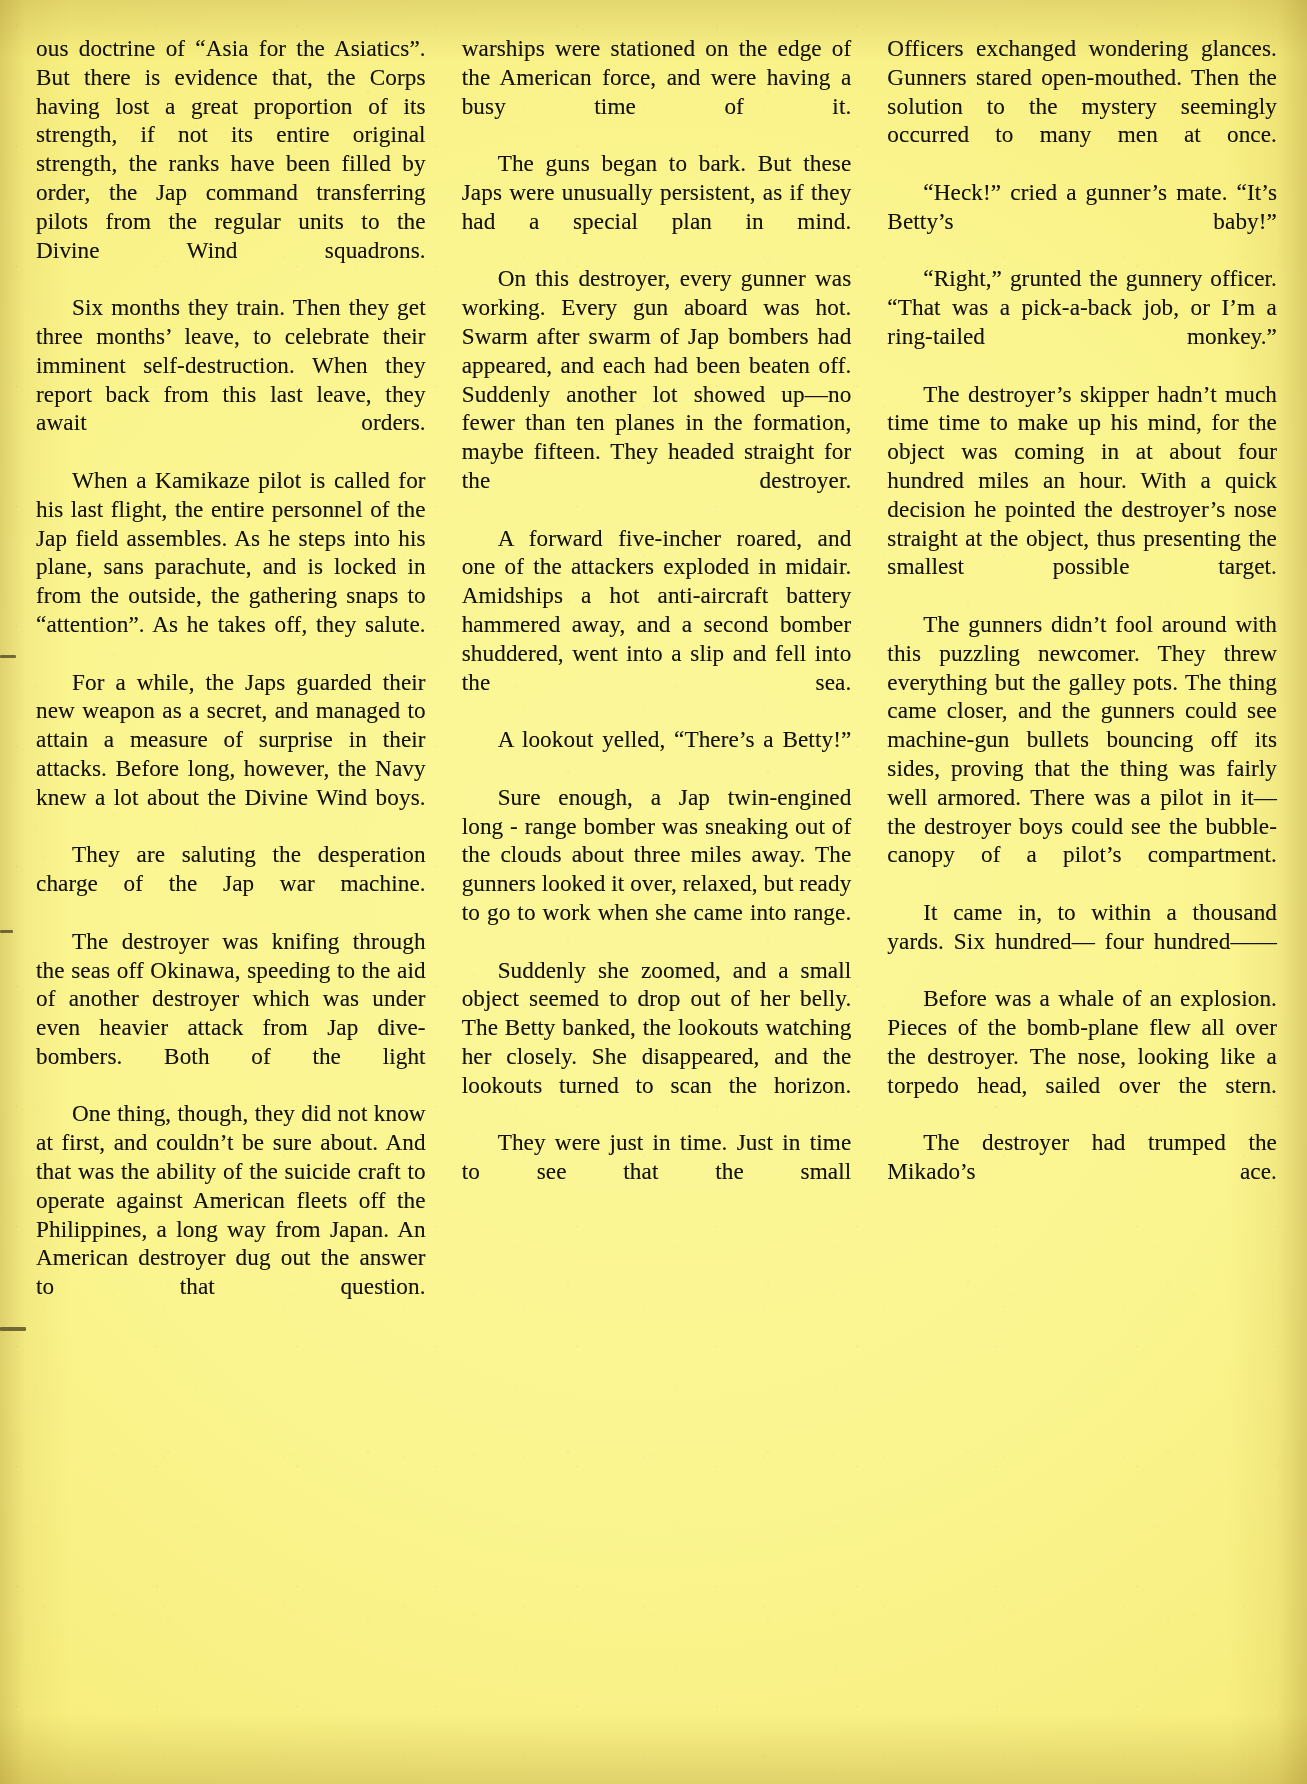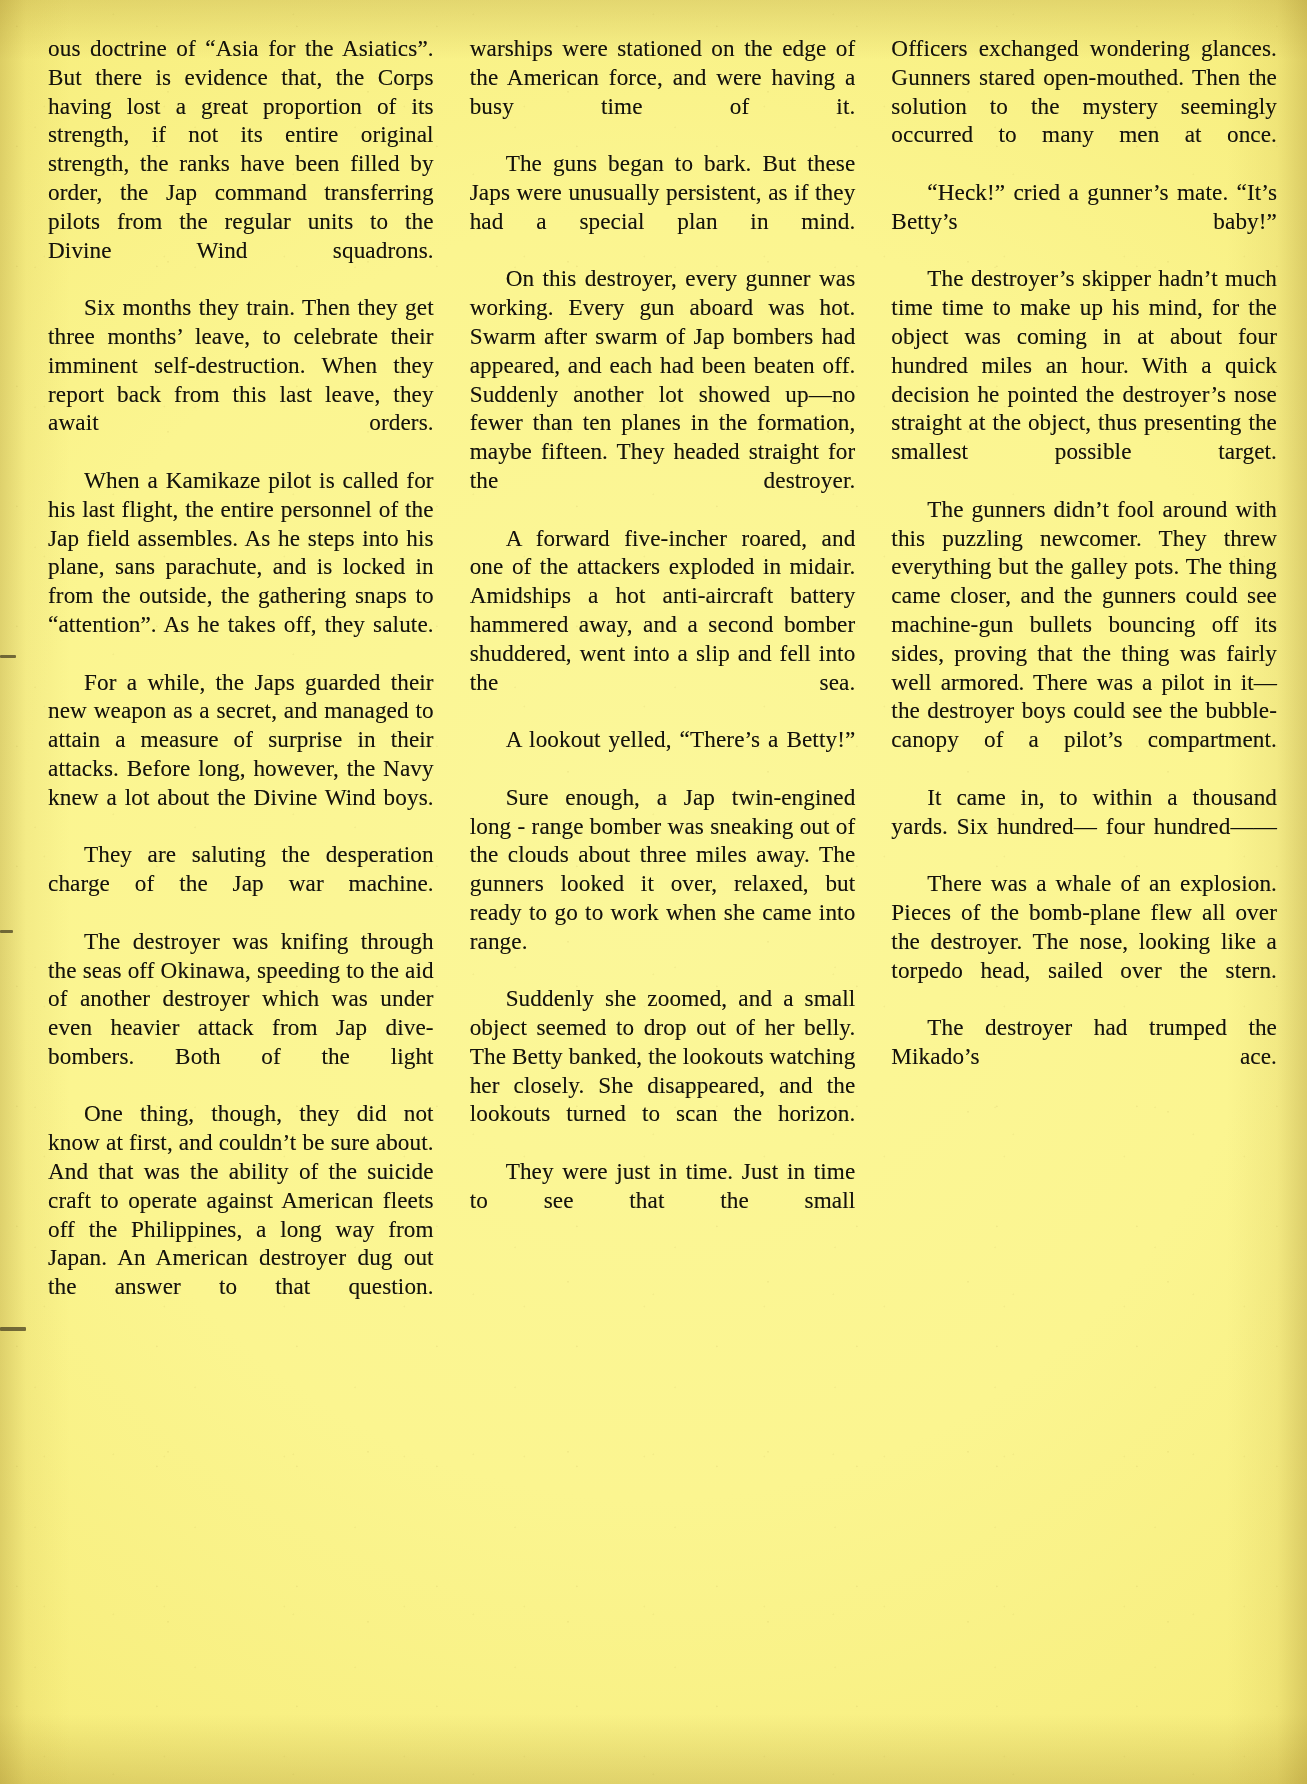--- a/index.html
+++ b/index.html
@@ -66,21 +66,20 @@
   }
 
   #columns {
     position: absolute;
     left: 36px;
     right: 30px;
     top: 34px;
     bottom: 38px;
     display: flex;
     gap: 36px;
-    margin-left: 12px;
   }
   .column {
     flex: 1 1 0;
     min-width: 0;
   }
 
   p.para {
     margin: 0;
     font-size: 23.2px;
     line-height: 28.8px;
@@ -131,20 +130,21 @@
     <p class="para">A forward five-incher roared, and one of the attackers exploded in midair. Amidships a hot anti-aircraft battery hammered away, and a second bomber shuddered, went into a slip and fell into the sea.</p>
     <p class="para">A lookout yelled, “There’s a Betty!”</p>
     <p class="para">Sure enough, a Jap twin-engined long - range bomber was sneaking out of the clouds about three miles away. The gunners looked it over, relaxed, but ready to go to work when she came into range.</p>
     <p class="para">Suddenly she zoomed, and a small object seemed to drop out of her belly. The Betty banked, the lookouts watching her closely. She disappeared, and the lookouts turned to scan the horizon.</p>
     <p class="para">They were just in time. Just in time to see that the small</p>
   </div>
 
   <div class="column">
     <p class="para">Officers exchanged wondering glances. Gunners stared open-mouthed. Then the solution to the mystery seemingly occurred to many men at once.</p>
     <p class="para">“Heck!” cried a gunner’s mate. “It’s Betty’s baby!”</p>
+    <p class="para">“Right,” grunted the gunnery officer. “That was a pick-a-back job, or I’m a ring-tailed monkey.”</p>
     <p class="para">The destroyer’s skipper hadn’t much time time to make up his mind, for the object was coming in at about four hundred miles an hour. With a quick decision he pointed the destroyer’s nose straight at the object, thus presenting the smallest possible target.</p>
     <p class="para">The gunners didn’t fool around with this puzzling newcomer. They threw everything but the galley pots. The thing came closer, and the gunners could see machine-gun bullets bouncing off its sides, proving that the thing was fairly well armored. There was a pilot in it—the destroyer boys could see the bubble-canopy of a pilot’s compartment.</p>
     <p class="para">It came in, to within a thousand yards. Six hundred— four hundred——</p>
-    <p class="para">There was a whale of an explosion. Pieces of the bomb-plane flew all over the destroyer. The nose, looking like a torpedo head, sailed over the stern.</p>
+    <p class="para">Before was a whale of an explosion. Pieces of the bomb-plane flew all over the destroyer. The nose, looking like a torpedo head, sailed over the stern.</p>
     <p class="para">The destroyer had trumped the Mikado’s ace.</p>
   </div>
 
 </div>
 
 </body></html>

